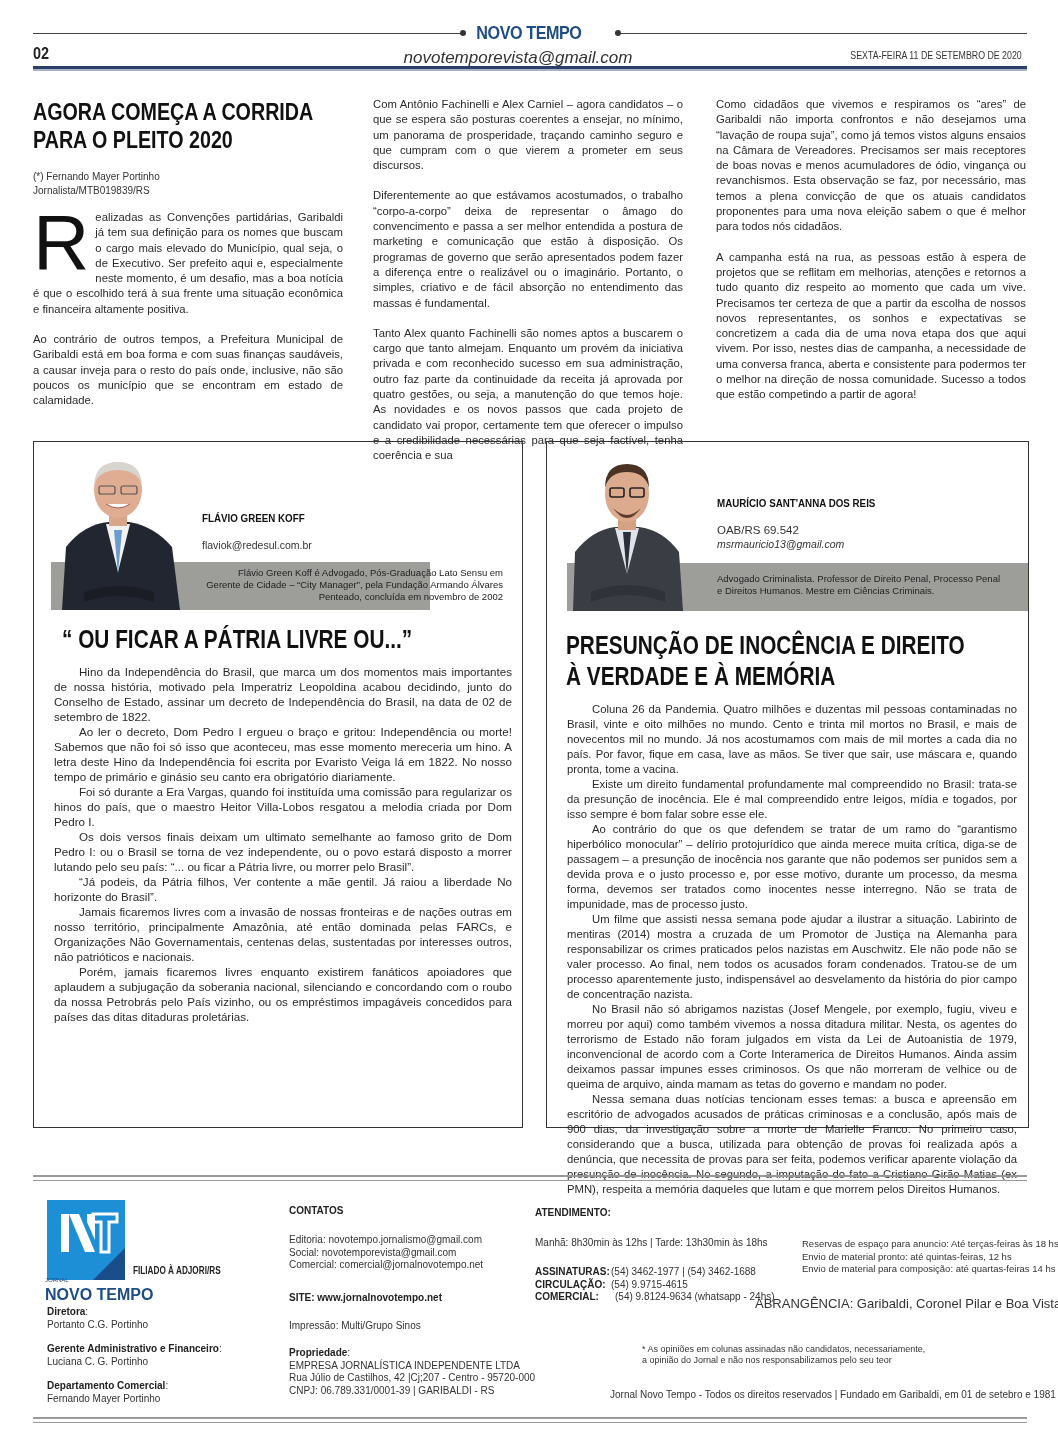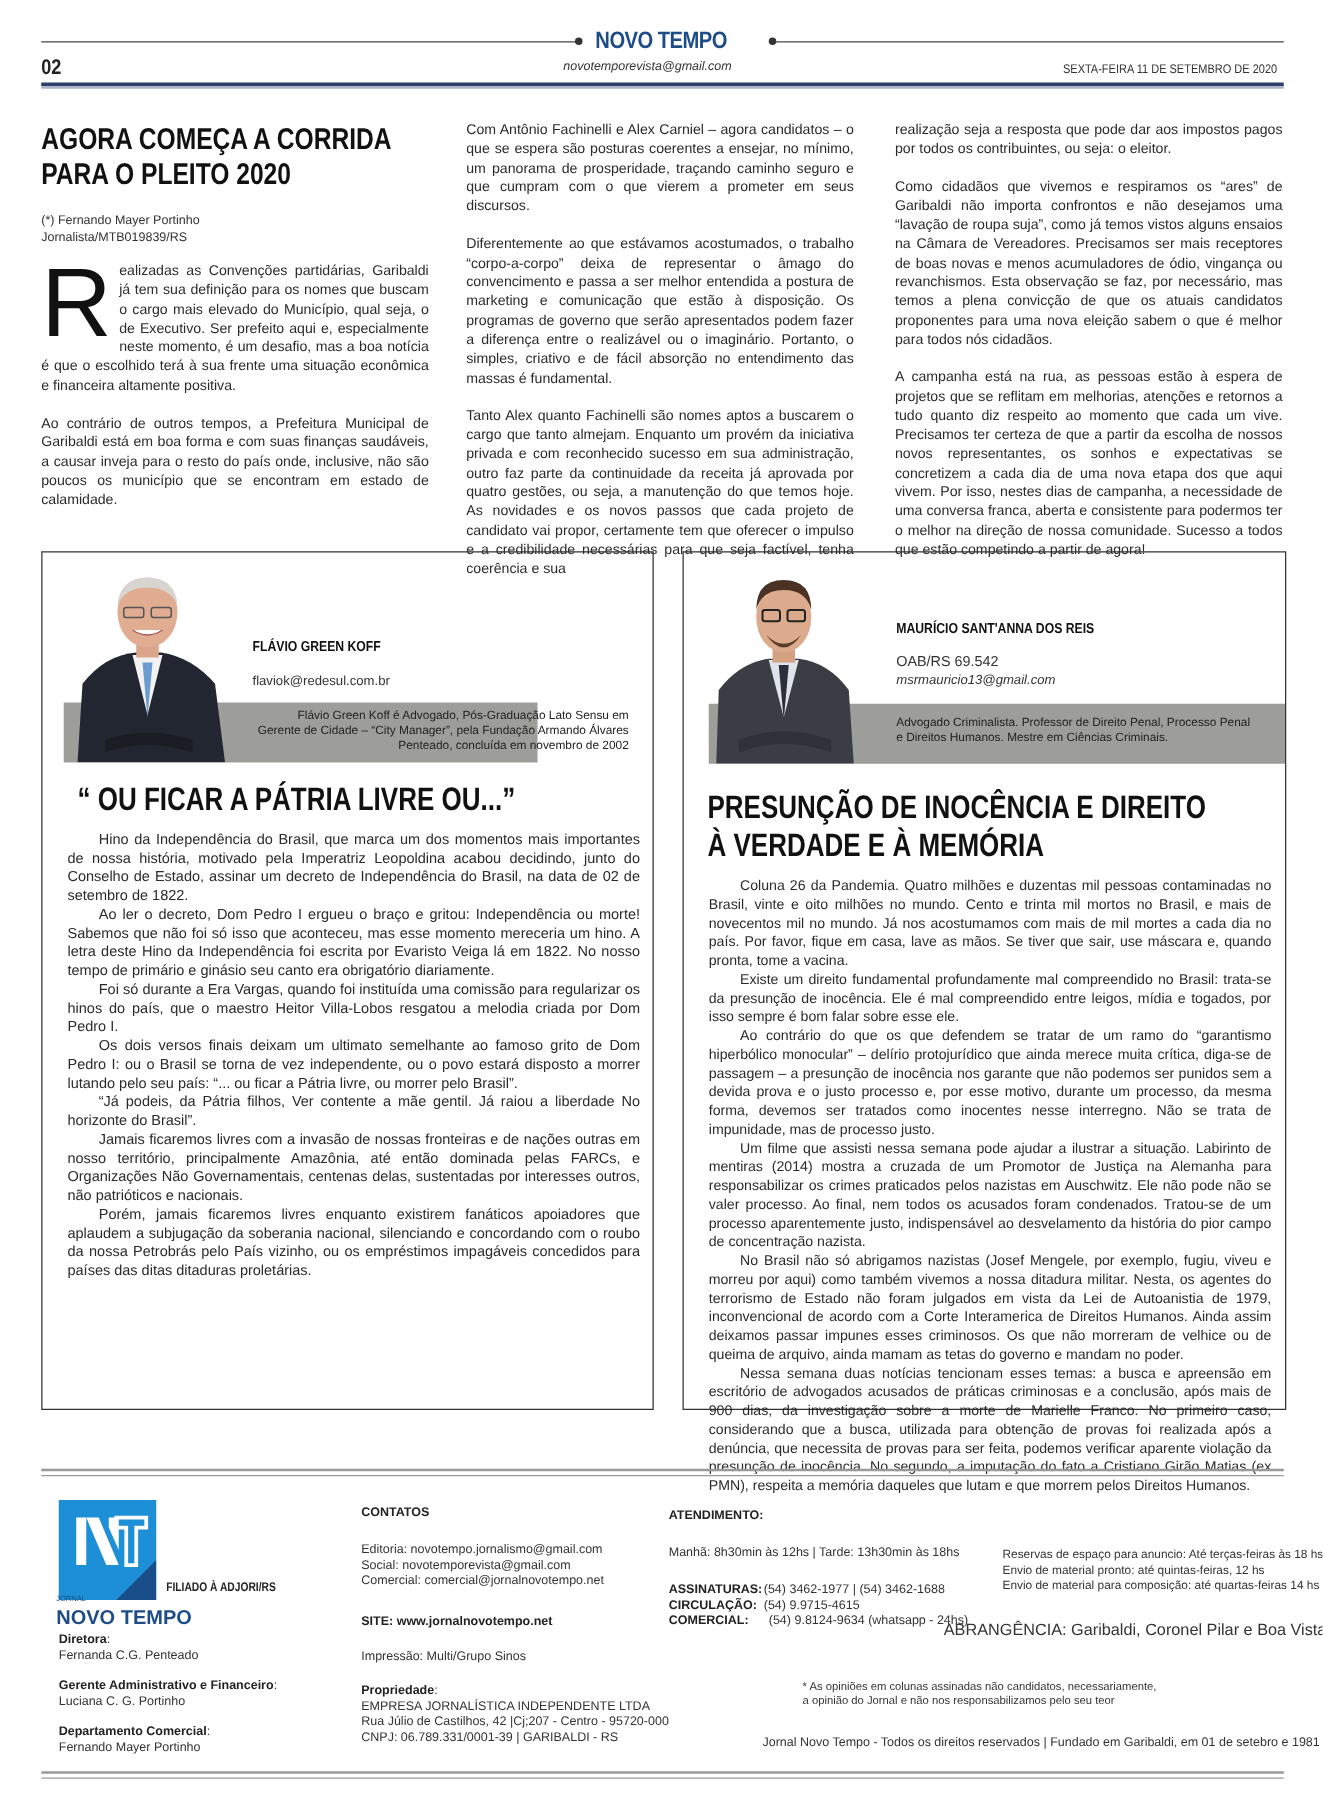--- a/index.html
+++ b/index.html
@@ -7,21 +7,21 @@
          font-family:"Liberation Sans", sans-serif; }
 
   
   .hdr-line { position:absolute; top:33px; height:1px; background:#444; }
   .hdr-dot { position:absolute; top:30px; width:6px; height:6px; border-radius:50%; background:#333; }
   .brand { position:absolute; top:22px; left:0; width:1058px; text-align:center; font-weight:bold;
            color:#1e4c86; font-size:19px; letter-spacing:-0.5px; }
   .brand span { display:inline-block; transform:scaleX(0.85); }
   .pagenum { position:absolute; left:33px; top:44px; font-weight:bold; font-size:17px; }
   .pagenum span { display:inline-block; transform:scaleX(0.85); transform-origin:left; }
-  .hdr-email { position:absolute; top:48px; left:0; width:1036px; text-align:center; font-style:italic; font-size:10px; color:#333; }
+  .hdr-email { position:absolute; top:48px; left:0; width:1036px; text-align:center; font-style:italic; font-size:17px; color:#333; }
   .hdr-date { position:absolute; top:50px; right:36px; font-size:10px; color:#333; }
   .hdr-date span { display:inline-block; transform:scaleX(0.88); transform-origin:right; }
   .rule-blue { position:absolute; left:33px; width:994px; top:66px; height:3px; background:#2c3e6a; }
   .rule-blue2 { position:absolute; left:33px; width:994px; top:69px; height:2px; background:#a9b3c8; }
 
   
   .top-title { position:absolute; left:33px; top:98px; font-weight:bold; font-size:24px; line-height:28px; color:#111; }
   .top-title div { transform:scaleX(0.82); transform-origin:left; white-space:nowrap; }
   .byline { position:absolute; left:33px; top:170px; font-size:10px; line-height:14px; color:#333; }
   .col { position:absolute; font-size:11.3px; line-height:15.3px; text-align:justify; color:#2a2a2a; }
@@ -78,21 +78,20 @@
   <div class="col" style="left:33px;top:210px;width:310px;">
     <p><span class="dropcap">R</span><span>ealizadas as Convenções partidárias, Garibaldi já tem sua definição para os nomes que buscam o cargo mais elevado do Município, qual seja, o de Executivo. Ser prefeito aqui e, especialmente neste momento, é um desafio, mas a boa notícia é que o escolhido terá à sua frente uma situação econômica e financeira altamente positiva.</span></p>
     <p>Ao contrário de outros tempos, a Prefeitura Municipal de Garibaldi está em boa forma e com suas finanças saudáveis, a causar inveja para o resto do país onde, inclusive, não são poucos os município que se encontram em estado de calamidade.</p>
   </div>
   <div class="col" style="left:373px;top:97px;width:310px;">
     <p>Com Antônio Fachinelli e Alex Carniel – agora candidatos – o que se espera são posturas coerentes a ensejar, no mínimo, um panorama de prosperidade, traçando caminho seguro e que cumpram com o que vierem a prometer em seus discursos.</p>
     <p>Diferentemente ao que estávamos acostumados, o trabalho “corpo-a-corpo” deixa de representar o âmago do convencimento e passa a ser melhor entendida a postura de marketing e comunicação que estão à disposição. Os programas de governo que serão apresentados podem fazer a diferença entre o realizável ou o imaginário. Portanto, o simples, criativo e de fácil absorção no entendimento das massas é fundamental.</p>
     <p>Tanto Alex quanto Fachinelli são nomes aptos a buscarem o cargo que tanto almejam. Enquanto um provém da iniciativa privada e com reconhecido sucesso em sua administração, outro faz parte da continuidade da receita já aprovada por quatro gestões, ou seja, a manutenção do que temos hoje. As novidades e os novos passos que cada projeto de candidato vai propor, certamente tem que oferecer o impulso e a credibilidade necessárias para que seja factível, tenha coerência e sua</p>
   </div>
   <div class="col" style="left:716px;top:97px;width:310px;">
-    <p>realização seja a resposta que pode dar aos impostos pagos por todos os contribuintes, ou seja: o eleitor.</p>
     <p>Como cidadãos que vivemos e respiramos os “ares” de Garibaldi não importa confrontos e não desejamos uma “lavação de roupa suja”, como já temos vistos alguns ensaios na Câmara de Vereadores. Precisamos ser mais receptores de boas novas e menos acumuladores de ódio, vingança ou revanchismos. Esta observação se faz, por necessário, mas temos a plena convicção de que os atuais candidatos proponentes para uma nova eleição sabem o que é melhor para todos nós cidadãos.</p>
     <p>A campanha está na rua, as pessoas estão à espera de projetos que se reflitam em melhorias, atenções e retornos a tudo quanto diz respeito ao momento que cada um vive. Precisamos ter certeza de que a partir da escolha de nossos novos representantes, os sonhos e expectativas se concretizem a cada dia de uma nova etapa dos que aqui vivem. Por isso, nestes dias de campanha, a necessidade de uma conversa franca, aberta e consistente para podermos ter o melhor na direção de nossa comunidade. Sucesso a todos que estão competindo a partir de agora!</p>
   </div>
 </div>
 
 <div class="box" style="left:33px;width:488px;">
   <div class="bio-band" style="left:17px;top:120px;width:379px;height:48px;text-align:right;">
     <div style="position:absolute;left:152px;top:5px;width:300px;">Flávio Green Koff é Advogado, Pós-Graduação Lato Sensu em Gerente de Cidade – “City Manager”, pela Fundação Armando Álvares Penteado, concluída em novembro de 2002</div>
   </div>
   <div class="photo" style="left:20px;top:10px;width:128px;height:158px;">
@@ -172,21 +171,21 @@
       <path d="M46 14 L70 14 L70 22 L62 22 L62 52 L54 52 L54 22 L46 22 Z" fill="none" stroke="#fff" stroke-width="3"></path>
       <path d="M78 48 L78 80 L46 80 Z" fill="#1a4e8a"></path>
     </svg>
   </div>
   <div class="logo-small">JORNAL</div>
   <div class="logo-name">NOVO TEMPO</div>
   <div class="filiado"><span>FILIADO À ADJORI/RS</span></div>
 
   <div class="ft" style="left:47px;top:1306px;">
     <div><b>Diretora</b>:</div>
-    <div>Fernanda C.G. Penteado</div>
+    <div>Portanto C.G. Portinho</div>
   </div>
   <div class="ft" style="left:47px;top:1343px;">
     <div><b>Gerente Administrativo e Financeiro</b>:</div>
     <div>Luciana C. G. Portinho</div>
   </div>
   <div class="ft" style="left:47px;top:1380px;">
     <div><b>Departamento Comercial</b>:</div>
     <div>Fernando Mayer Portinho</div>
   </div>
 

